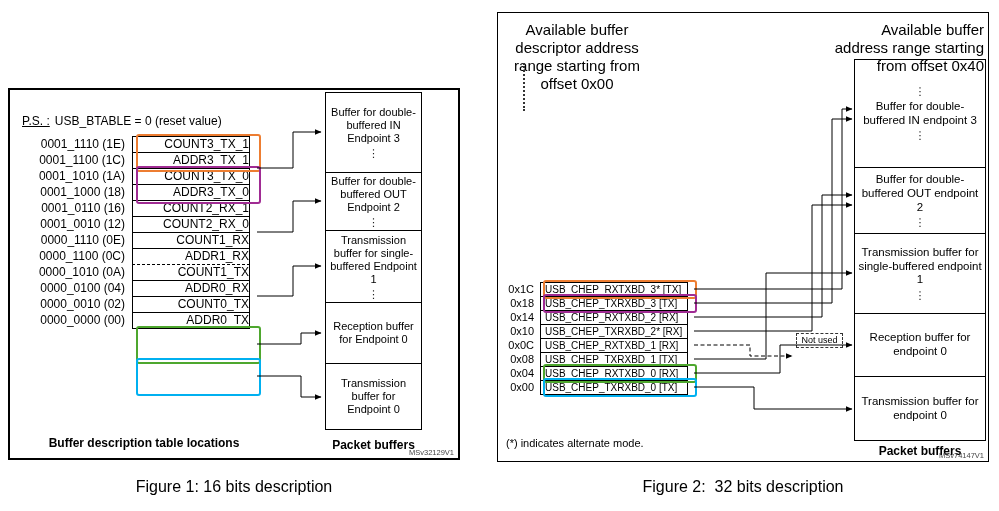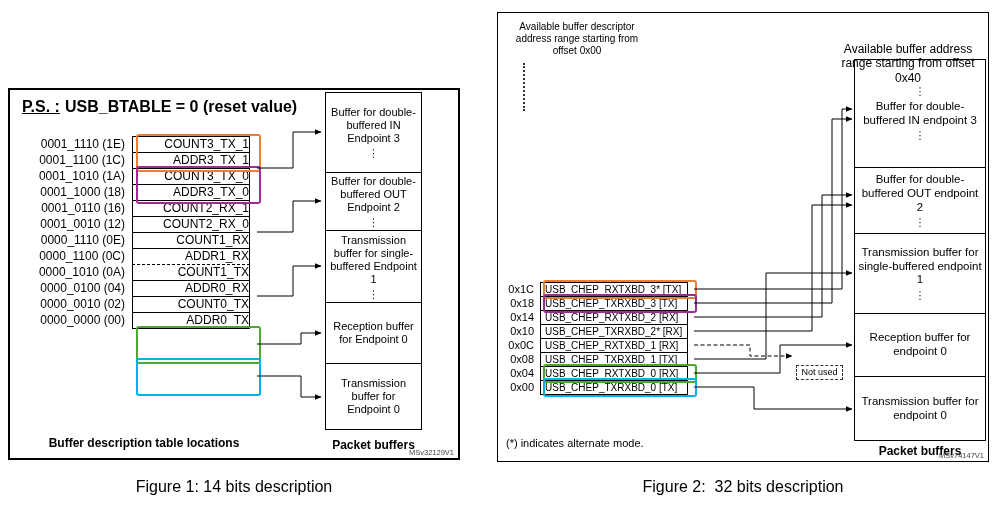--- a/index.html
+++ b/index.html
@@ -4,21 +4,21 @@
 <style>
   * { box-sizing: border-box; margin: 0; padding: 0; }
   html,body { width: 999px; height: 511px; background: #ffffff; overflow: hidden;
               font-family: "Liberation Sans", sans-serif; color: #000; position: relative; }
 
   .figframe { position: absolute; background: #fff; }
   #fig1 { left: 8px; top: 88px; width: 452px; height: 372px; border: 2px solid #000; }
   #fig2 { left: 497px; top: 12px; width: 492px; height: 450px; border: 1.5px solid #000; }
 
   
-  .f1-note { position: absolute; left: 12px; top: 8px; font-size: 16px; white-space: nowrap; font-weight: bold; }
+  .f1-note { position: absolute; left: 12px; top: 24px; font-size: 12px; white-space: nowrap; }
   .f1-note .u { text-decoration: underline; margin-right: 5px; }
 
   .f1-table { position: absolute; left: 18px; top: 46px; }
   .f1-row { display: flex; height: 17px; }
   .f1-row + .f1-row { margin-top: -1px; }
   .f1-addr { width: 104px; text-align: right; padding-right: 7px; font-size: 12px; line-height: 17px; white-space: nowrap; }
   .f1-cell { width: 118px; border: 1px solid #000; text-align: right; font-size: 12px; line-height: 15px; background: #fff; }
   .dashed-top { border-top-style: dashed; }
 
   .hl { position: absolute; border: 2.5px solid #000; border-radius: 3px; pointer-events: none; }
@@ -36,38 +36,38 @@
 
   .f1-packetlabel { position: absolute; left: 315px; top: 348px; width: 97px; text-align: center;
                     font-weight: bold; font-size: 12px; }
   .watermark { position: absolute; right: 4px; bottom: 1px; font-size: 7.5px; color: #444; margin-left: 12px; }
 
   svg.overlay { position: absolute; left: 0; top: 0; pointer-events: none; }
   .arrow { fill: none; stroke: #000; stroke-width: 1; }
   .arrow-dashed { fill: none; stroke: #000; stroke-width: 1; stroke-dasharray: 4 2.5; }
 
   
-  .f2-header-left  { position: absolute; left: 8px;  top: 8px; width: 142px; text-align: center; font-size: 10px; line-height: 1.2; }
-  .f2-header-right { position: absolute; right: 4px; top: 8px; width: 152px; text-align: center; font-size: 12px; line-height: 1.2; margin-top: 21px; }
+  .f2-header-left  { position: absolute; left: 8px;  top: 8px; width: 142px; text-align: center; font-size: 15px; line-height: 1.2; }
+  .f2-header-right { position: absolute; right: 4px; top: 8px; width: 152px; text-align: right; font-size: 15px; line-height: 1.2; }
   .f2-dotline { position: absolute; left: 25px; top: 50px; height: 48px; width: 0;
                 border-left: 2px dotted #333; }
 
   .f2-table { position: absolute; left: 8px; top: 269px; }
   .f2-row { display: flex; height: 15px; }
   .f2-row + .f2-row { margin-top: -1px; }
   .f2-addr { width: 34px; text-align: right; padding-right: 6px; font-size: 11px; line-height: 15px; white-space: nowrap; }
   .f2-cell { width: 148px; border: 1px solid #000; text-align: left; padding-left: 4px;
              font-size: 10px; line-height: 13px; background: #fff; white-space: nowrap; }
 
   .f2-packet { position: absolute; left: 356px; top: 46px; width: 132px; height: 382px;
                border: 1px solid #000; display: flex; flex-direction: column; }
   .f2-packet .sec-text { font-size: 11.5px; }
   .f2-packetlabel { position: absolute; left: 356px; top: 431px; width: 132px; text-align: center;
                     font-weight: bold; font-size: 12px; }
-  .f2-notused { position: absolute; left: 298px; top: 352px; width: 47px; height: 15px;
+  .f2-notused { position: absolute; left: 298px; top: 320px; width: 47px; height: 15px;
                 border: 1px dashed #333; font-size: 9px; line-height: 13px; text-align: center;
                 background: #fff; }
   .f2-footnote { position: absolute; left: 8px; top: 424px; font-size: 11px; }
 
   .caption { position: absolute; top: 478px; text-align: center; font-size: 16px; white-space: pre; }
   #caption1 { left: 8px;   width: 452px; }
   #caption2 { left: 497px; width: 492px; }
 </style>
 </head>
 <body>
@@ -167,21 +167,21 @@
       </marker>
     </defs>
     <polyline class="arrow" points="247,78 283,78 283,42 311,42" marker-end="url(#ah1)"></polyline>
     <polyline class="arrow" points="247,142 283,142 283,111 311,111" marker-end="url(#ah1)"></polyline>
     <polyline class="arrow" points="247,206 283,206 283,176 311,176" marker-end="url(#ah1)"></polyline>
     <polyline class="arrow" points="247,254 291,254 291,243 311,243" marker-end="url(#ah1)"></polyline>
     <polyline class="arrow" points="247,286 291,286 291,307 311,307" marker-end="url(#ah1)"></polyline>
   </svg>
 </div>
 
-<div class="caption" id="caption1">Figure 1: 14 bits description</div>
+<div class="caption" id="caption1">Figure 1: 16 bits description</div>
 
 <div class="figframe" id="fig2">
 
   <div class="f2-header-left">Available buffer descriptor address range starting from offset 0x00</div>
   <div class="f2-header-right">Available buffer address range starting from offset 0x40</div>
   <div class="f2-dotline"></div>
 
   <div class="f2-table">
     <div class="f2-row">
         <span class="f2-addr">0x1C</span>

